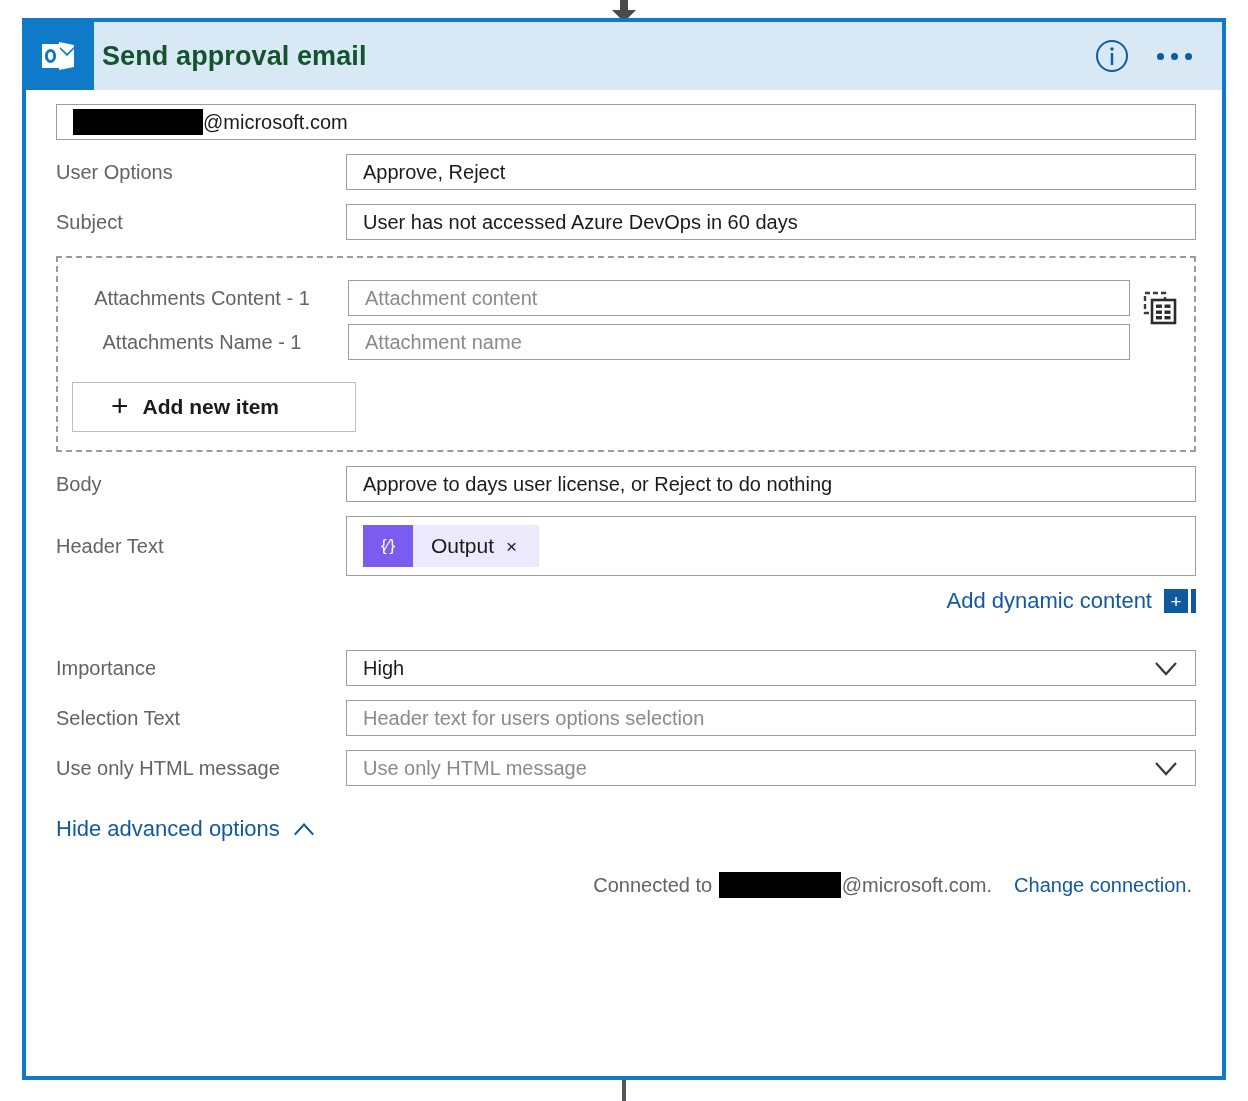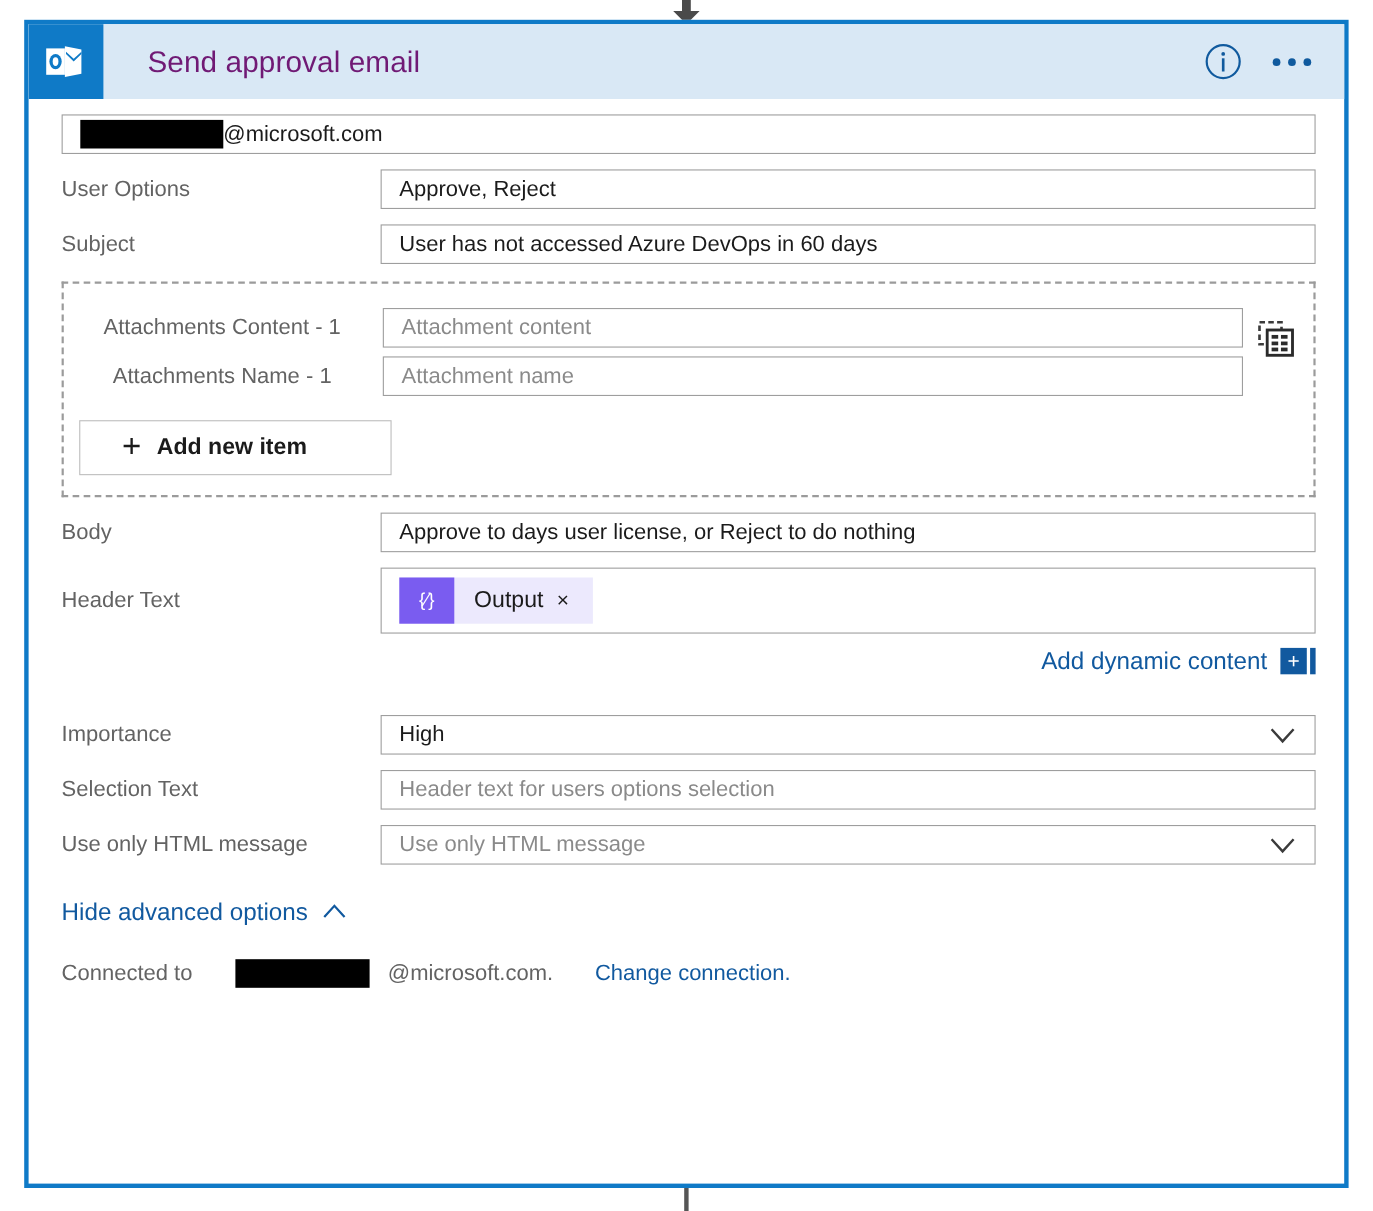--- a/index.html
+++ b/index.html
@@ -60,23 +60,23 @@
     width: 68px;
     height: 68px;
     background: #0f7ac7;
     display: flex;
     align-items: center;
     justify-content: center;
     flex: 0 0 auto;
   }
   .card-title {
     font-size: 27px;
-    color: #701a75;
-    margin-left: 40px;
-    font-weight: 400;
+    color: #14532d;
+    margin-left: 8px;
+    font-weight: 700;
     letter-spacing: 0.1px;
   }
   .header-actions {
     margin-left: auto;
     display: flex;
     align-items: center;
     gap: 26px;
     padding-right: 28px;
   }
   .info-icon { width: 34px; height: 34px; display:block; }
@@ -258,37 +258,38 @@
     width: 5px; height: 24px;
     background: #11599f;
     display: block;
   }
 
   .spacer-lg { height: 22px; }
 
   
   .advanced-toggle {
     display: flex;
-    align-items: center;
+    align-items: flex-end;
     gap: 12px;
     padding: 0 30px;
     margin-top: 30px;
     font-size: 22px;
     color: #11599f;
   }
   .caret-up { width: 24px; height: 24px; }
 
   .connected-row {
     display: flex;
     align-items: center;
     padding: 0 30px;
     margin-top: 30px;
     font-size: 20px;
     color: #636363;
-    gap: 16px;
+    gap: 0;
+    justify-content: flex-end;
   }
   .connected-row .redact { margin: 0 1px; }
   .change-conn {
     color: #11599f;
     margin-left: 22px;
   }
 </style>
 </head>
 <body>
 

